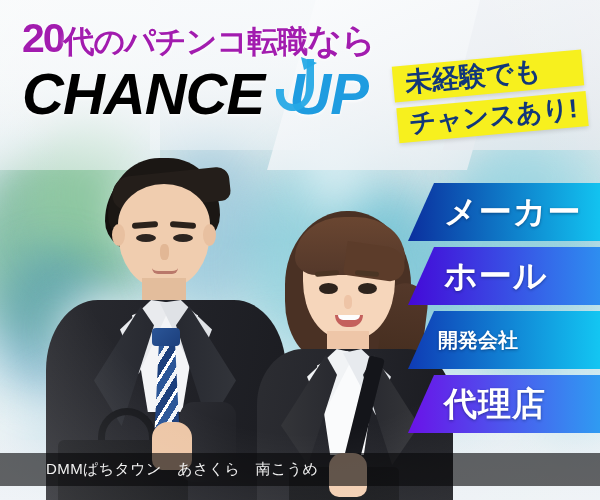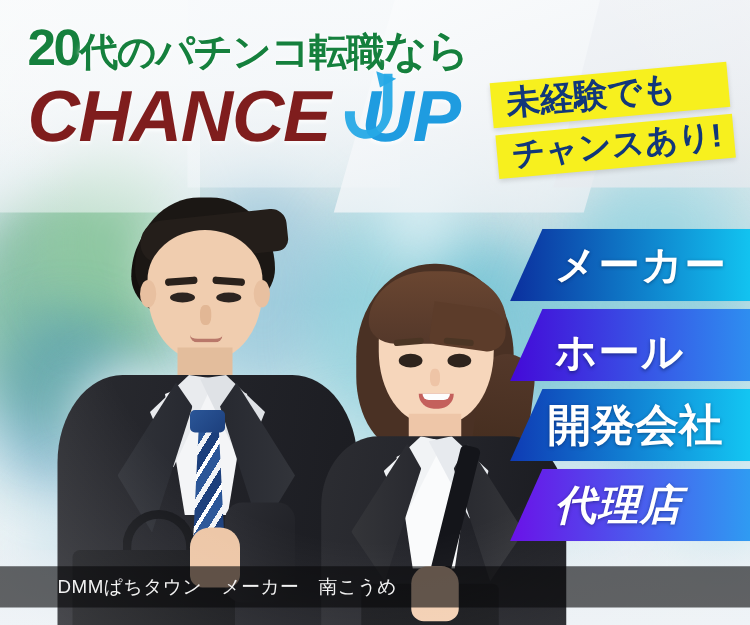--- a/index.html
+++ b/index.html
@@ -214,34 +214,34 @@
   .w-hand{
     position:absolute;left:74px;top:248px;width:38px;height:44px;
     background:#f3cfb2;border-radius:14px 14px 10px 10px;
   }
 
   
   .headline {
     position:absolute; left:22px; top:18px; z-index:30;
   }
   .line1 {
-    font-size:34px; font-weight:bold; color:#15803d;
+    font-size:34px; font-weight:bold; color:#a21caf;
     letter-spacing:-1px; white-space:nowrap; line-height:1;
     text-shadow:0 1px 2px rgba(255,255,255,.85), 0 0 6px rgba(255,255,255,.8);
   }
   .line1 .num { font-size:41px; letter-spacing:-2px; }
   .line1 .sm  { font-size:31px; }
 
   .line2 {
     margin-top:6px; white-space:nowrap; line-height:1;
     font-size:58px; font-weight:bold; font-style:italic;
     letter-spacing:-1px;
     text-shadow:0 2px 3px rgba(255,255,255,.7);
   }
-  .line2 .chance { color:#7f1d1d;margin-top:44px; }
+  .line2 .chance { color:#000000;margin-top:44px; }
   .line2 .up { color:#1f9ce0; margin-left:10px; position:relative; }
   .arrow-u {
     position:absolute; left:-1px; top:-6px; width:46px; height:60px;
     pointer-events:none;
   }
 
   
   .ribbons { position:absolute; left:393px; top:58px; z-index:35; }
   .ribbon {
     background:#f7f01e; color:#11377a;
@@ -261,21 +261,21 @@
     display:flex; align-items:center;
     clip-path:polygon(26px 0, 100% 0, 100% 100%, 0 100%);
     box-shadow:0 2px 5px rgba(0,0,0,.22);
   }
   .cat-label {
     margin-left:36px;
     color:#fff; font-weight:bold; font-size:33px;
     letter-spacing:1px; white-space:nowrap;
     text-shadow:0 1px 3px rgba(0,20,60,.45);
   }
-  .cat.wide .cat-label { font-size:35px; letter-spacing:0px; margin-left:30px; }
+  .cat.wide .cat-label { font-size:20px; letter-spacing:0px; margin-left:30px; }
 
   
   .credit-band {
     position:absolute; left:0; top:453px; width:600px; height:33px;
     background:rgba(8,8,10,.62); z-index:40;
     display:flex; align-items:center;
   }
   .credit-text {
     margin-left:46px; color:#f2f2f2; font-size:15px; letter-spacing:.4px;
     white-space:nowrap;
@@ -383,28 +383,28 @@
 
   <div class="ribbons">
     <div class="ribbon ribbon-1">未経験でも</div>
     <div class="ribbon ribbon-2">チャンスあり!</div>
   </div>
 
   <div class="cats">
     <div class="cat" style="background: linear-gradient(90deg, rgb(11, 47, 158) 0%, rgb(18, 195, 240) 100%);">
       <span class="cat-label">メーカー</span>
     </div>
-    <div class="cat" style="background: linear-gradient(90deg, rgb(68, 9, 216) 0%, rgb(46, 142, 240) 100%); align-items: flex-end;">
+    <div class="cat" style="background: linear-gradient(90deg, rgb(68, 9, 216) 0%, rgb(46, 142, 240) 100%);">
       <span class="cat-label">ホール</span>
     </div>
     <div class="cat wide" style="background: linear-gradient(90deg, rgb(15, 59, 180) 0%, rgb(19, 198, 242) 100%);">
       <span class="cat-label">開発会社</span>
     </div>
-    <div class="cat" style="background: linear-gradient(90deg, rgb(106, 18, 232) 0%, rgb(47, 155, 242) 100%); font-style: italic;">
+    <div class="cat" style="background: linear-gradient(90deg, rgb(106, 18, 232) 0%, rgb(47, 155, 242) 100%);">
       <span class="cat-label">代理店</span>
     </div>
   </div>
 
   <div class="credit-band">
-    <span class="credit-text">DMMぱちタウン　メーカー　南こうめ</span>
+    <span class="credit-text">DMMぱちタウン　あさくら　南こうめ</span>
   </div>
 
 </div>
 
 </body></html>

